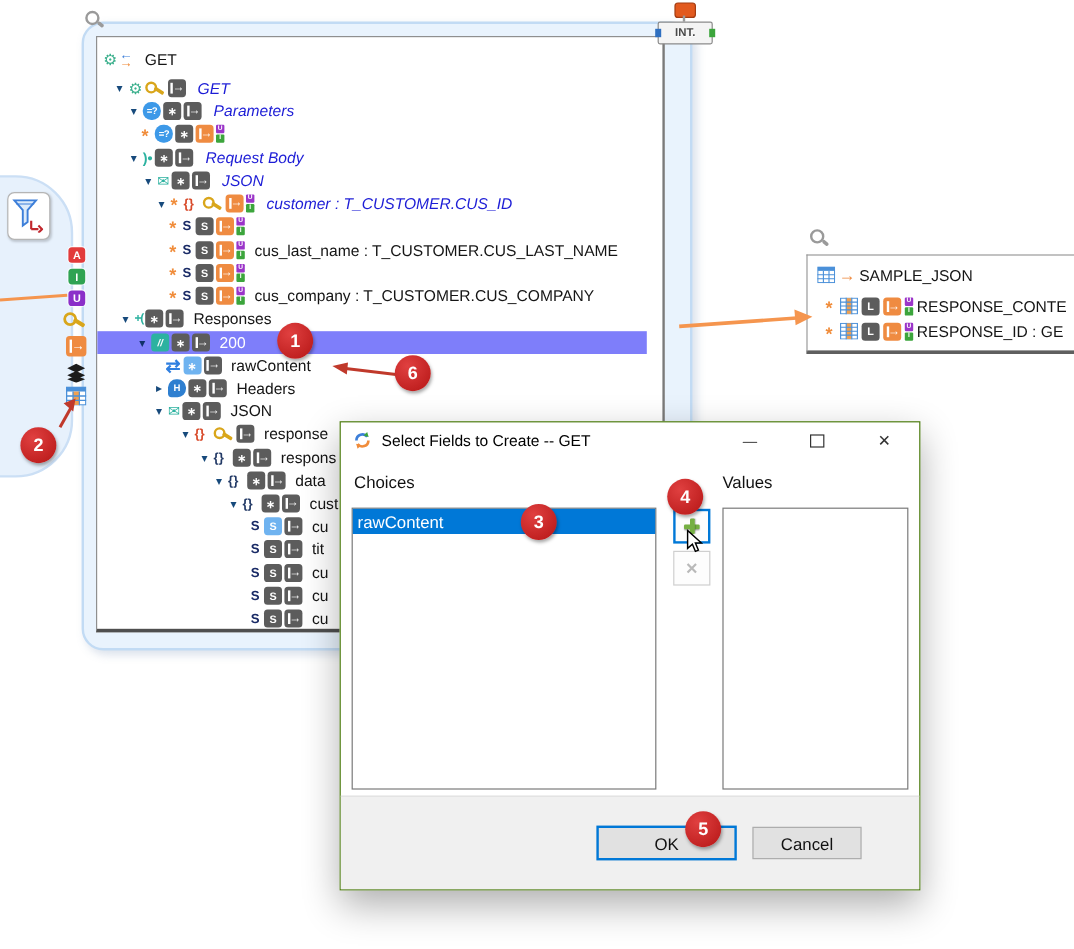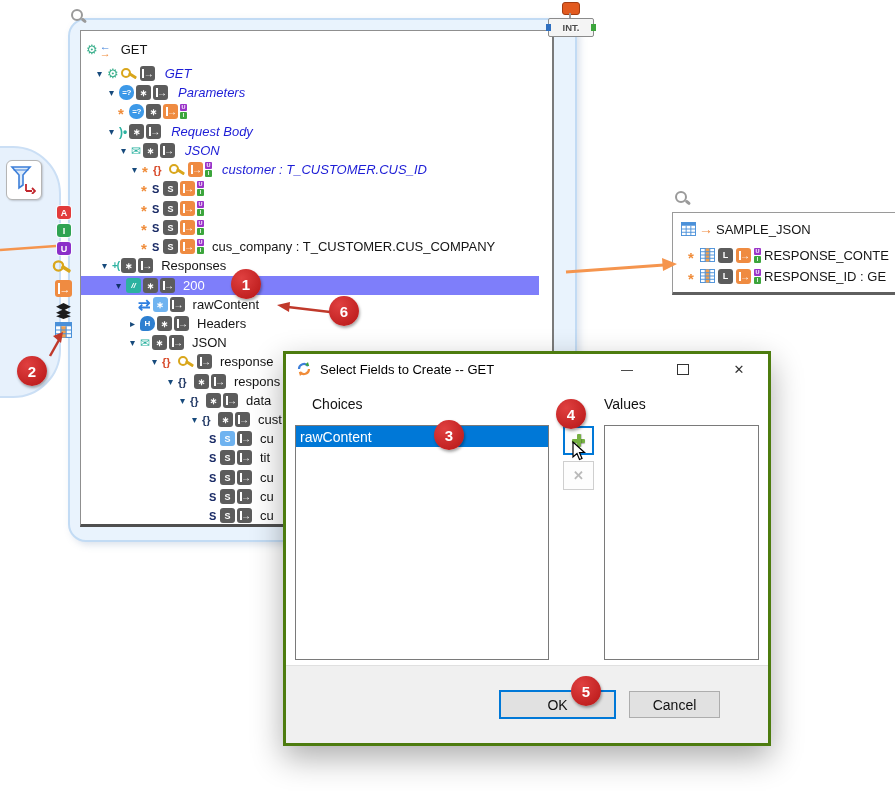--- a/index.html
+++ b/index.html
@@ -86,21 +86,21 @@
   .lcol-svg{position:absolute;z-index:12}
 
   
   .samplepanel{position:absolute;left:672px;top:212px;width:226px;height:79px;background:#fff;
         border:1px solid #9a9a9a;border-bottom:3px solid #5f5f5f;z-index:10;overflow:hidden}
   .srow{position:absolute;display:flex;align-items:center;gap:3px;height:20px;font-size:13px;white-space:nowrap}
   .oarrow{color:#ef8b41;font-weight:700;font-size:14px}
 
   
   .dialog{position:absolute;left:283px;top:351px;width:482px;height:389px;background:#fff;
-        border:3px solid #4d7c0f;box-shadow:0 12px 30px rgba(0,0,0,.32);z-index:50;font-size:14px}
+        border:1px solid #4d7c0f;box-shadow:0 12px 30px rgba(0,0,0,.32);z-index:50;font-size:14px}
   .dlg-title{position:absolute;left:0;top:0;right:0;height:30px;display:flex;align-items:center;
         padding-left:10px;gap:8px;font-size:13px;color:#000}
   .dlg-ctrls{position:absolute;right:1px;top:1px;height:29px;display:flex;z-index:2}
   .ctrl{width:56px;height:29px;display:flex;align-items:center;justify-content:center;font-size:12px;color:#333}
   .maxbox{width:10px;height:9px;border:1.2px solid #333}
   .dlg-label{position:absolute;font-size:14px;color:#111}
   .listbox{position:absolute;background:#fff;border:1px solid #7a7a7a}
   .choice{height:21px;display:flex;align-items:center;padding-left:4px;font-size:14px}
   .choice.selected{background:#0078d7;color:#fff}
   .sqbtn{position:absolute;width:31px;height:29px;background:#fdfdfd;display:flex;align-items:center;
@@ -249,20 +249,21 @@
 
   <div class="trow" style="left:60px;top:168px">
     <span class="ast">*</span>
     <span class="sletter">S</span>
     <span class="bx dark">S</span>
     <span class="bx orange exp">→</span>
     <span class="bdg">
         <i class="bU">U</i>
         <i class="bI">I</i>
       </span>
+    <span class="lbl">cus_last_name : T_CUSTOMER.CUS_LAST_NAME</span>
   </div>
 
   <div class="trow" style="left:60px;top:187px">
     <span class="ast">*</span>
     <span class="sletter">S</span>
     <span class="bx dark">S</span>
     <span class="bx orange exp">→</span>
     <span class="bdg">
         <i class="bU">U</i>
         <i class="bI">I</i>
@@ -451,21 +452,21 @@
     <span>Select Fields to Create -- GET</span>
   </div>
   <div class="dlg-ctrls">
     <span class="ctrl">—</span>
     <span class="ctrl">
         <span class="maxbox"></span>
       </span>
     <span class="ctrl" style="font-size:13px">✕</span>
   </div>
 
-  <span class="dlg-label" style="left:26px;top:42px">Choices</span>
+  <span class="dlg-label" style="left:11px;top:42px">Choices</span>
   <span class="dlg-label" style="left:318px;top:42px">Values</span>
 
   <div class="listbox" style="left:9px;top:71px;width:252px;height:233px">
     <div class="choice selected">rawContent</div>
   </div>
 
   <div class="sqbtn addb" style="left:277px;top:72px">
     <span class="plus-g"></span>
   </div>
   <div class="sqbtn delb" style="left:277px;top:107px">

